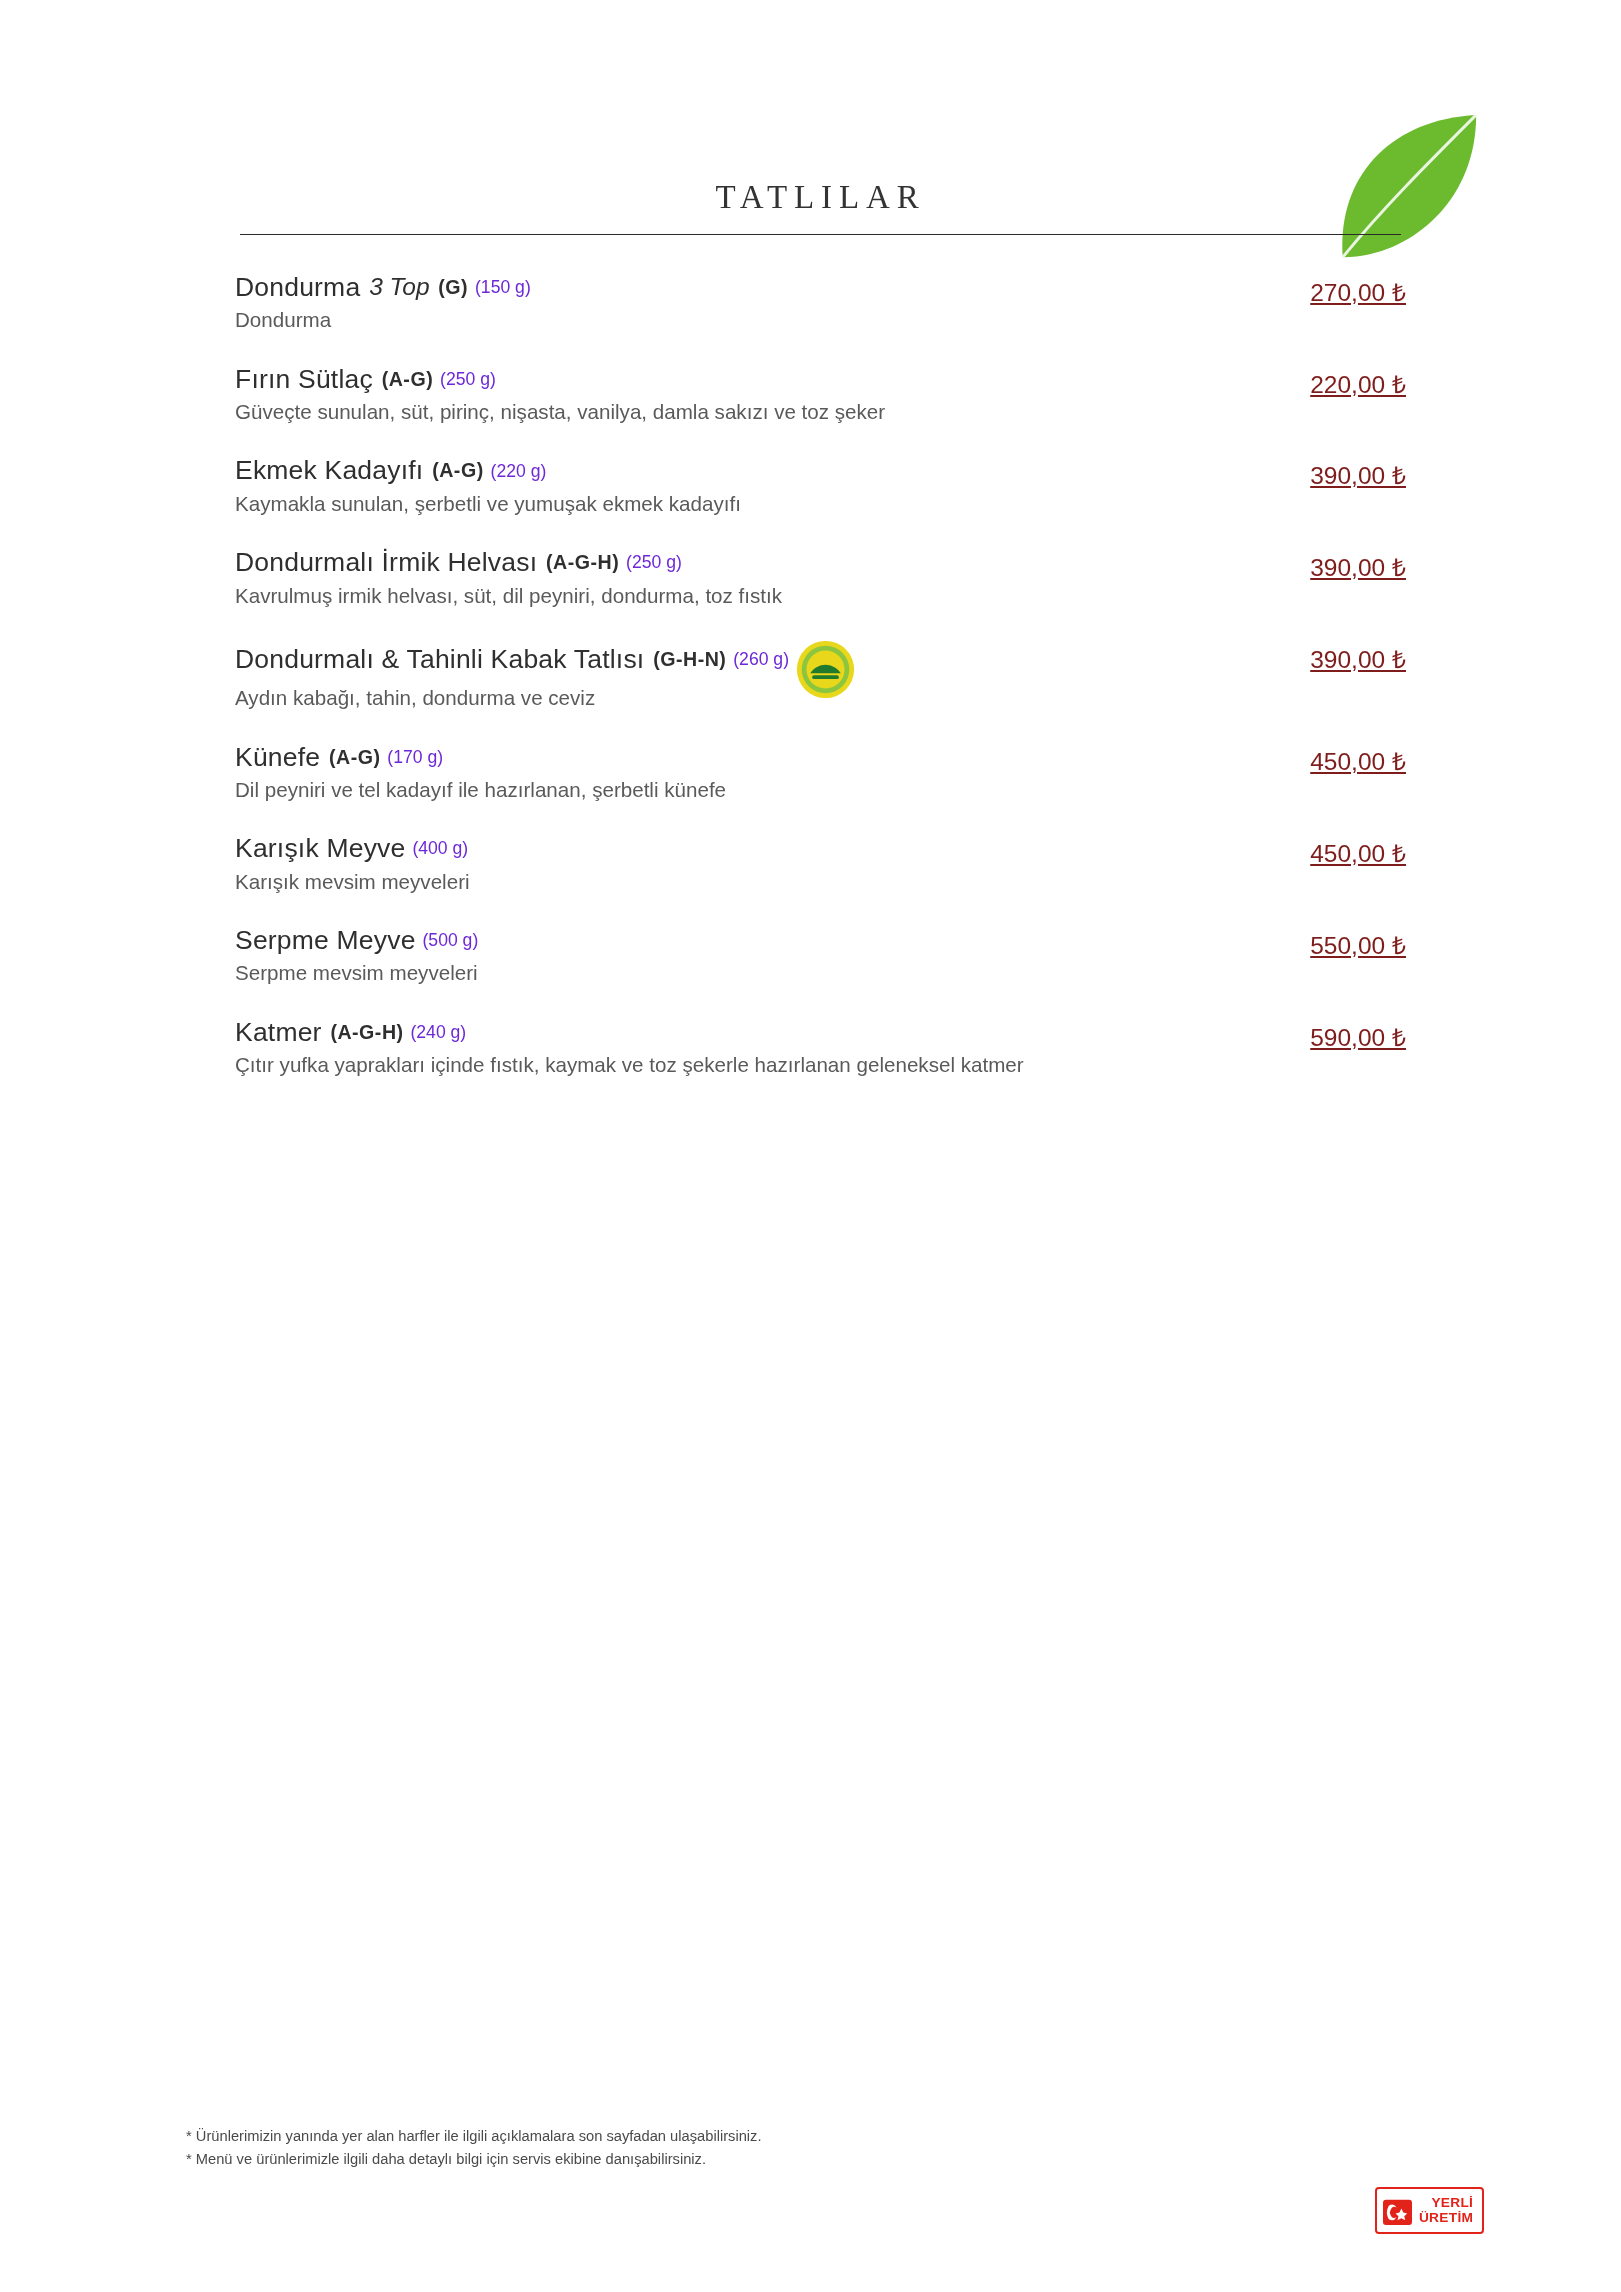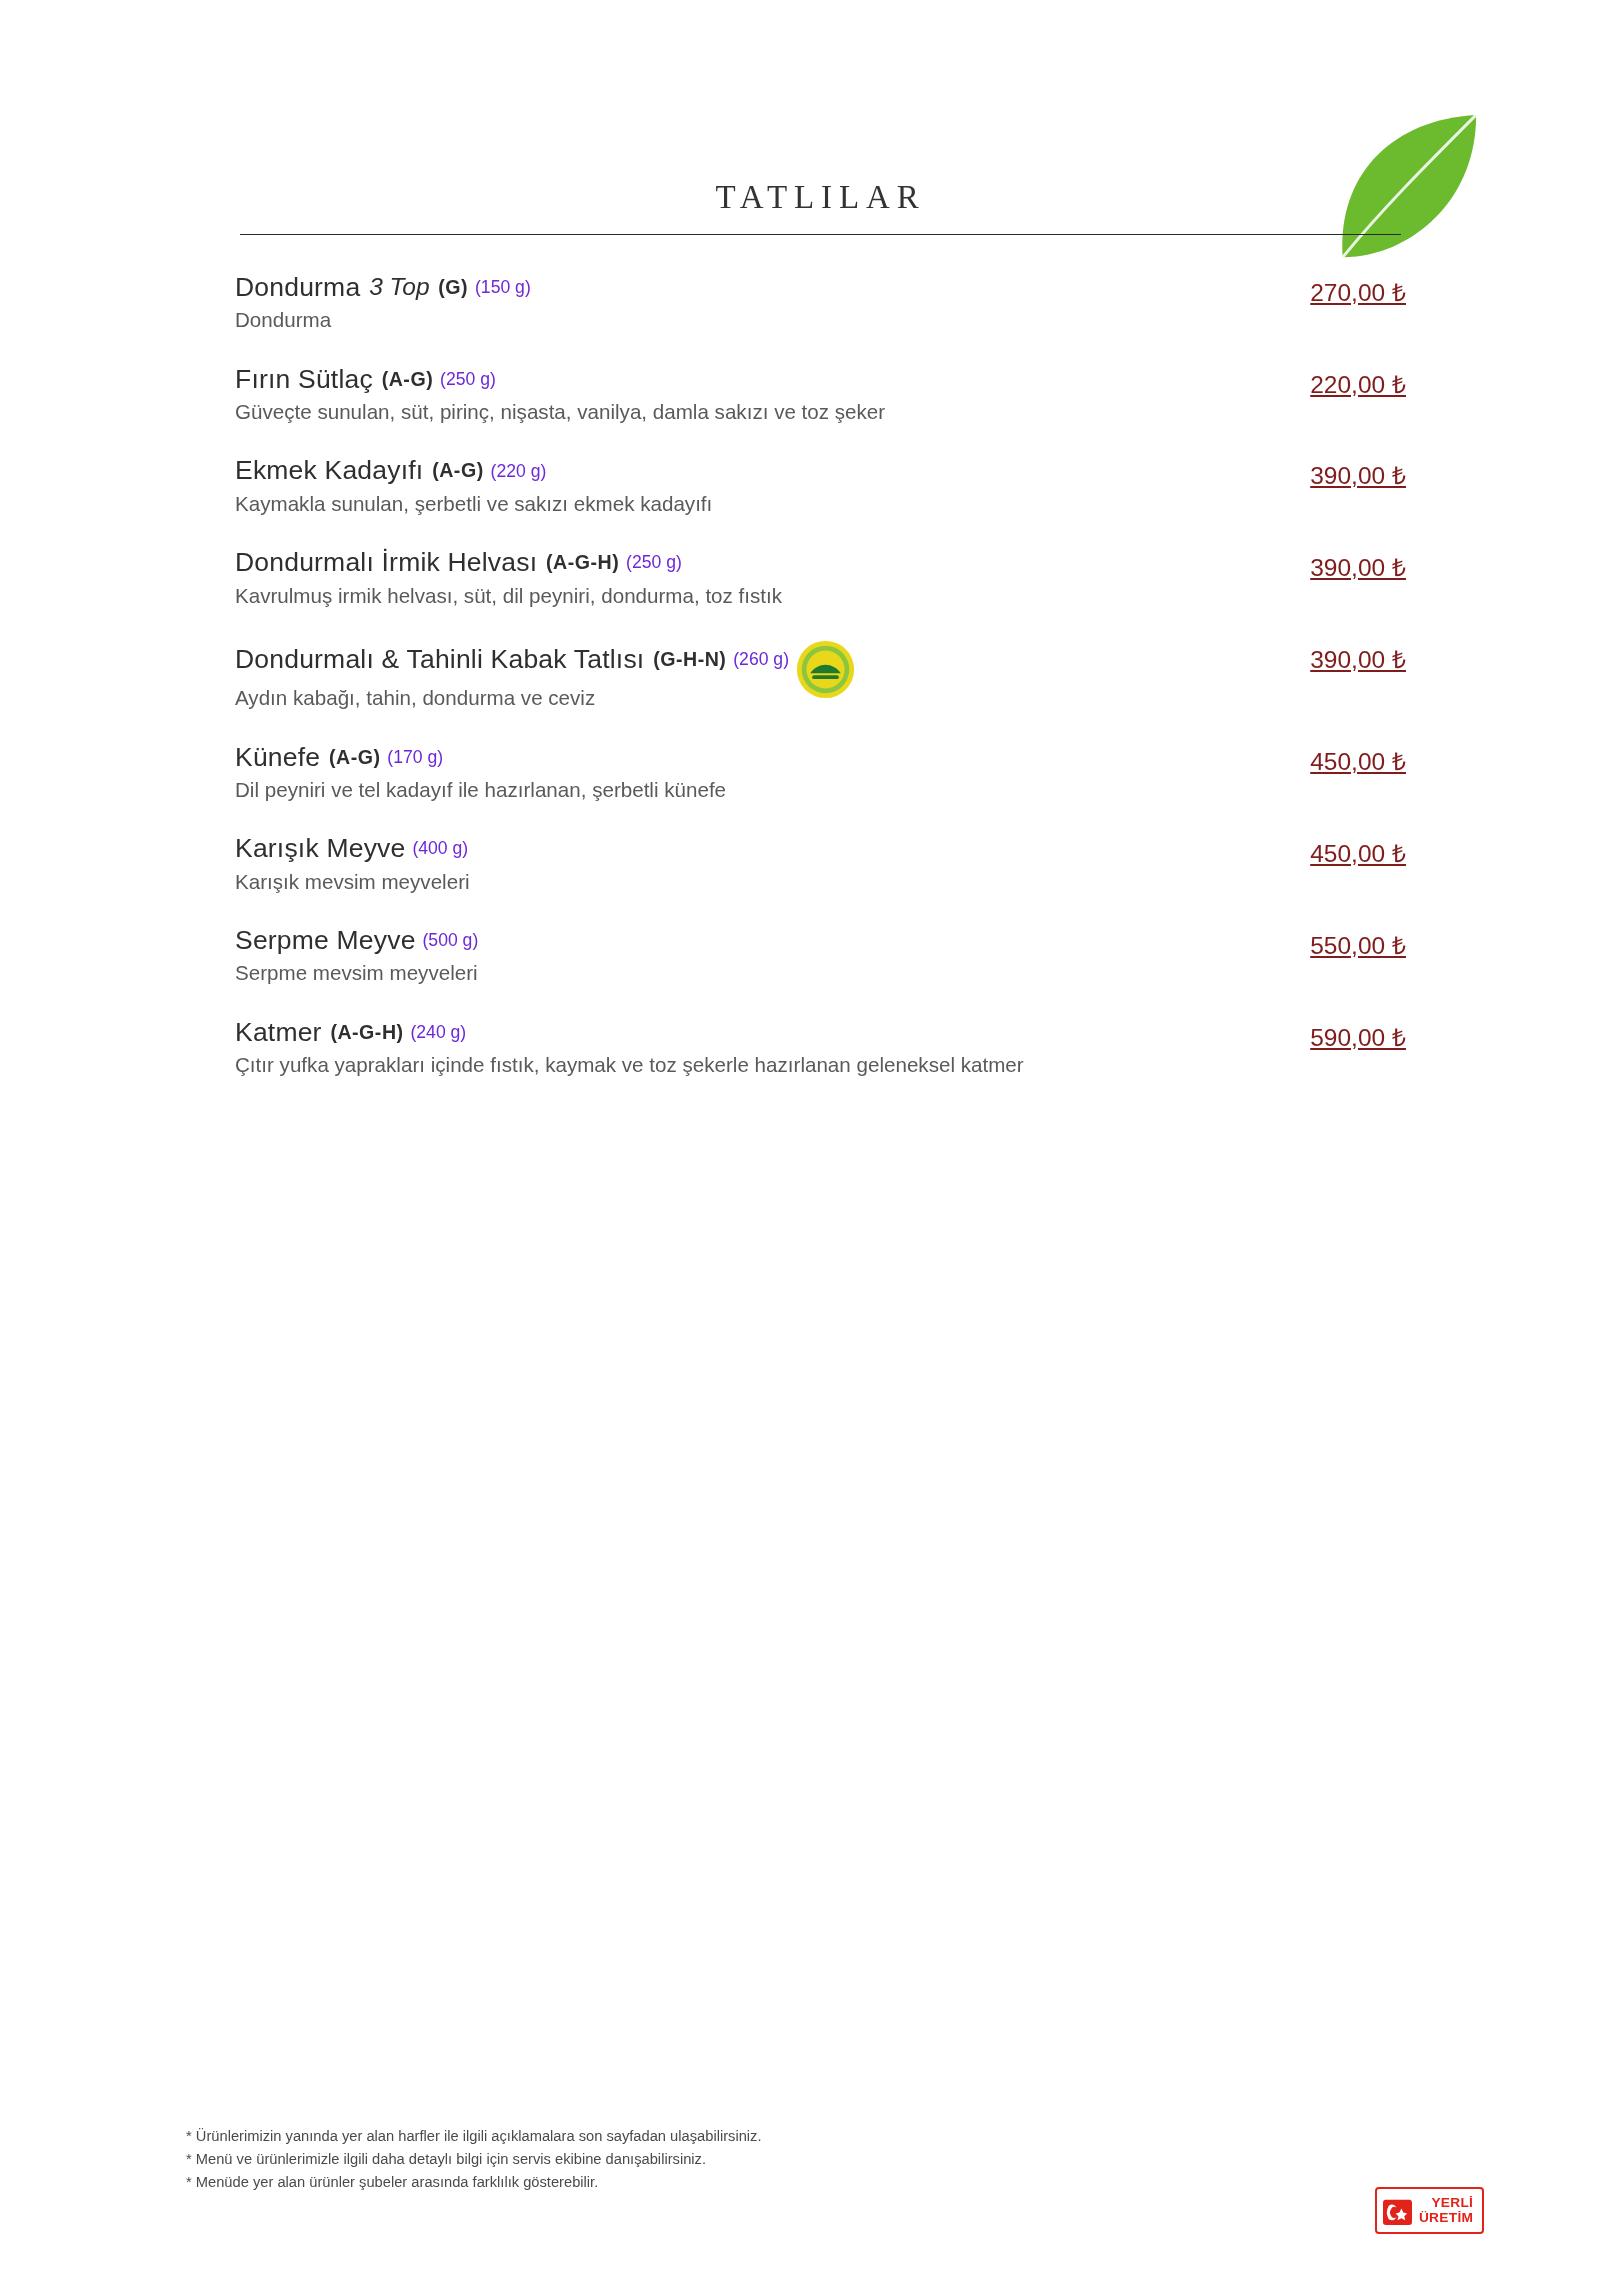--- a/index.html
+++ b/index.html
@@ -210,21 +210,21 @@
       <div class="item-price">220,00 ₺</div>
     </div>
 
     <div class="menu-item">
       <div class="item-left">
         <div class="item-title-row">
           <span class="item-name">Ekmek Kadayıfı</span>
           <span class="item-alg">(A-G)</span>
           <span class="item-weight">(220 g)</span>
         </div>
-        <div class="item-desc">Kaymakla sunulan, şerbetli ve sakızı ekmek kadayıfı</div>
+        <div class="item-desc">Kaymakla sunulan, şerbetli ve yumuşak ekmek kadayıfı</div>
       </div>
       <div class="item-price">390,00 ₺</div>
     </div>
 
     <div class="menu-item">
       <div class="item-left">
         <div class="item-title-row">
           <span class="item-name">Dondurmalı İrmik Helvası</span>
           <span class="item-alg">(A-G-H)</span>
           <span class="item-weight">(250 g)</span>
@@ -297,21 +297,20 @@
         <div class="item-desc">Çıtır yufka yaprakları içinde fıstık, kaymak ve toz şekerle hazırlanan geleneksel katmer</div>
       </div>
       <div class="item-price">590,00 ₺</div>
     </div>
 
   </div>
 
   <div class="footnotes">
     <div class="footnote">* Ürünlerimizin yanında yer alan harfler ile ilgili açıklamalara son sayfadan ulaşabilirsiniz.</div>
     <div class="footnote">* Menü ve ürünlerimizle ilgili daha detaylı bilgi için servis ekibine danışabilirsiniz.</div>
-    <div class="footnote">* Menüde yer alan ürünler şubeler arasında farklılık gösterebilir.</div>
   </div>
 
   <div class="yerli">
     <svg class="yerli-mark" viewBox="0 0 30 34">
       <rect x="0" y="6" width="30" height="26" rx="3" fill="#e2231a"></rect>
       <path d="M6 12 q-4 7 0 14 q5 3 8-2 q-5 3 -7 -5 q2 -8 7 -5 q-3 -5 -8 -2 Z" fill="#ffffff"></path>
       <path d="M19 15 l2 4 l4 1 l-3 3 l1 4 l-4 -2 l-4 2 l1 -4 l-3 -3 l4 -1 Z" fill="#ffffff"></path>
     </svg>
     <div class="yerli-text">
       <div>YERLİ</div>

